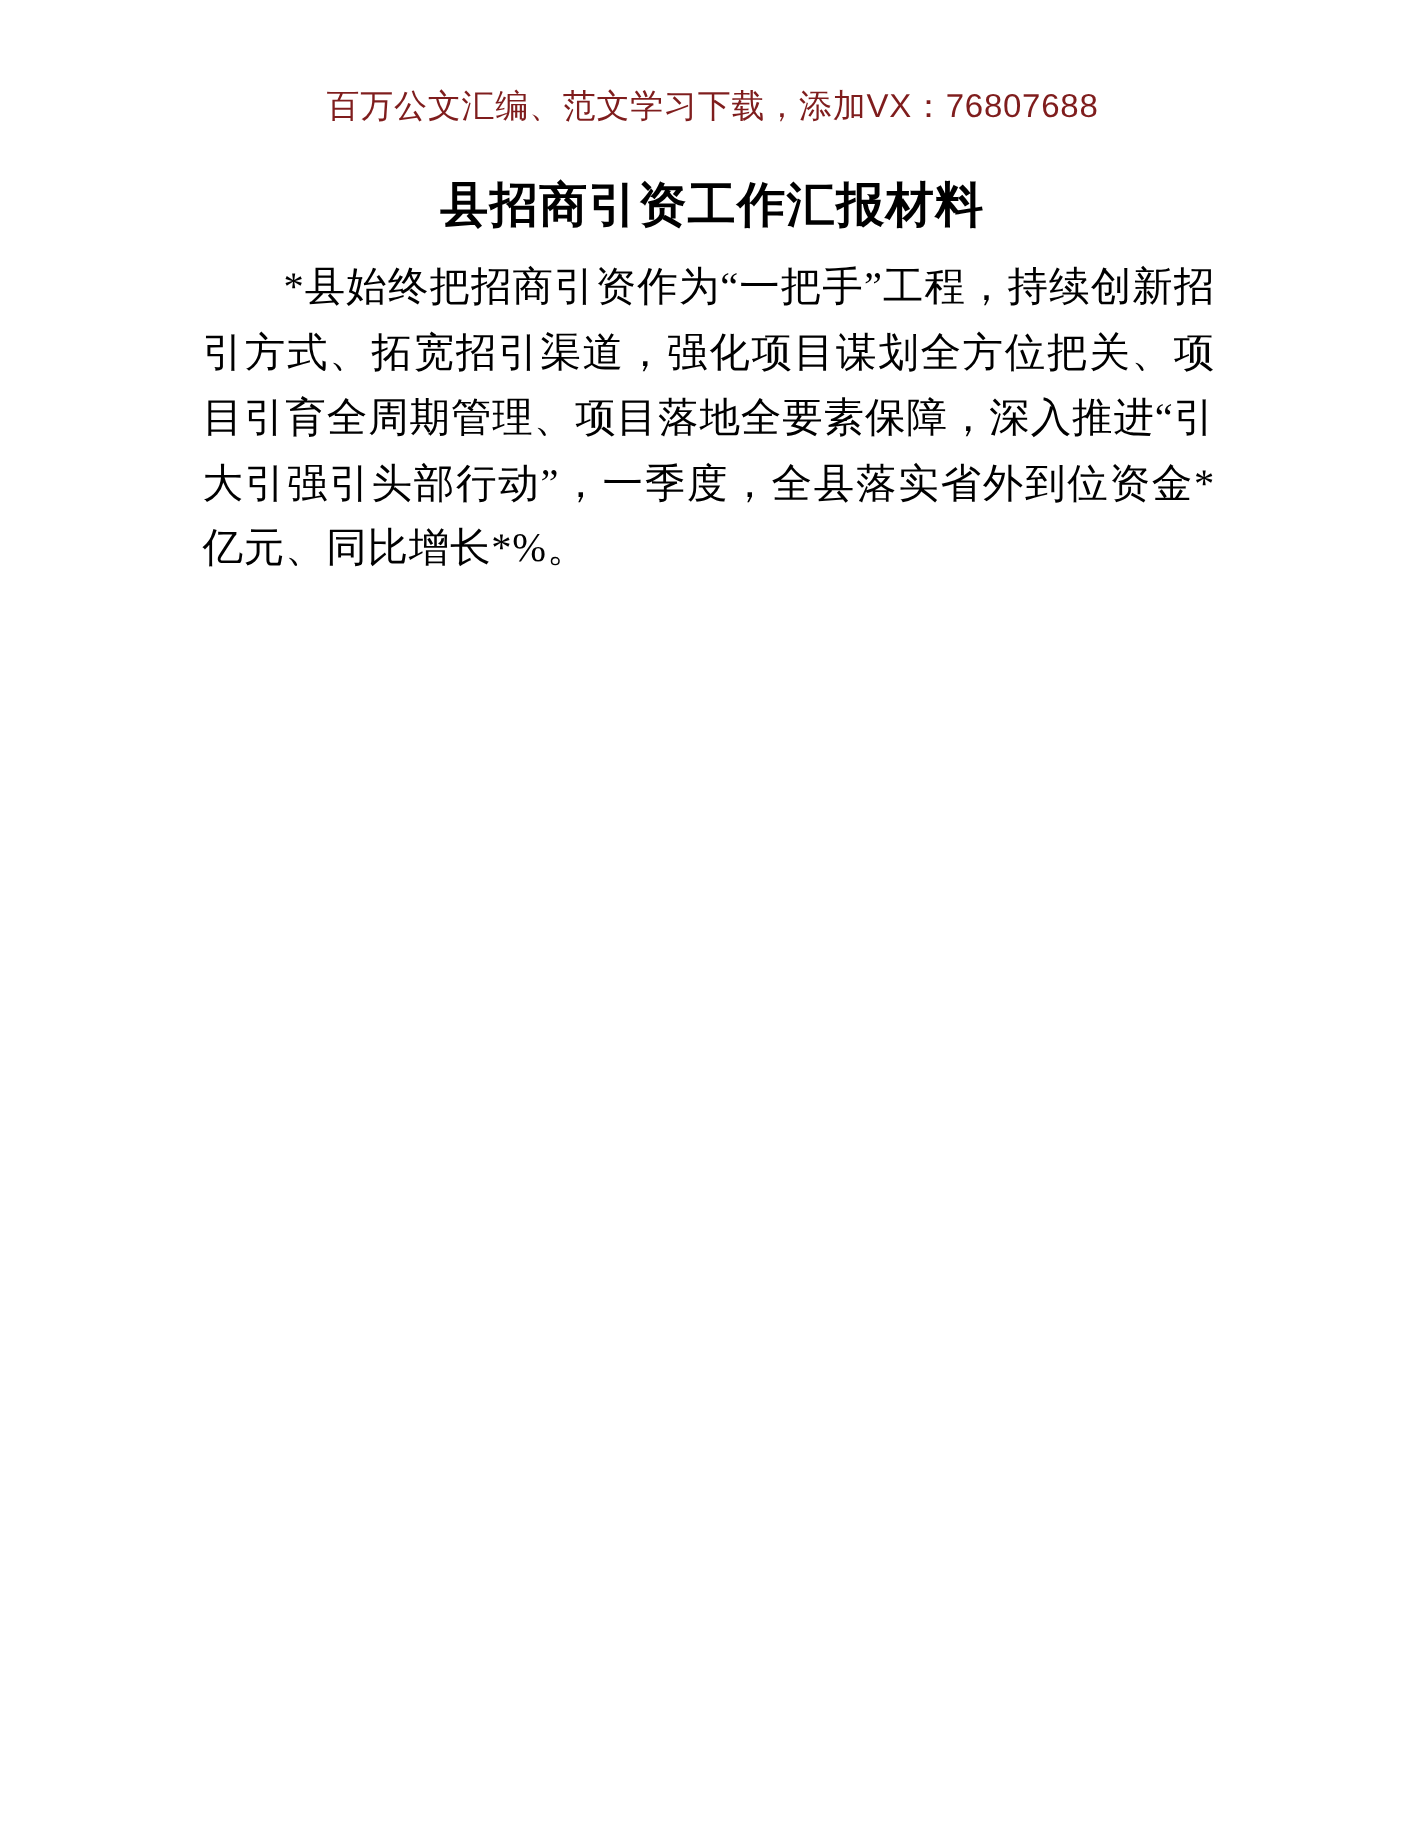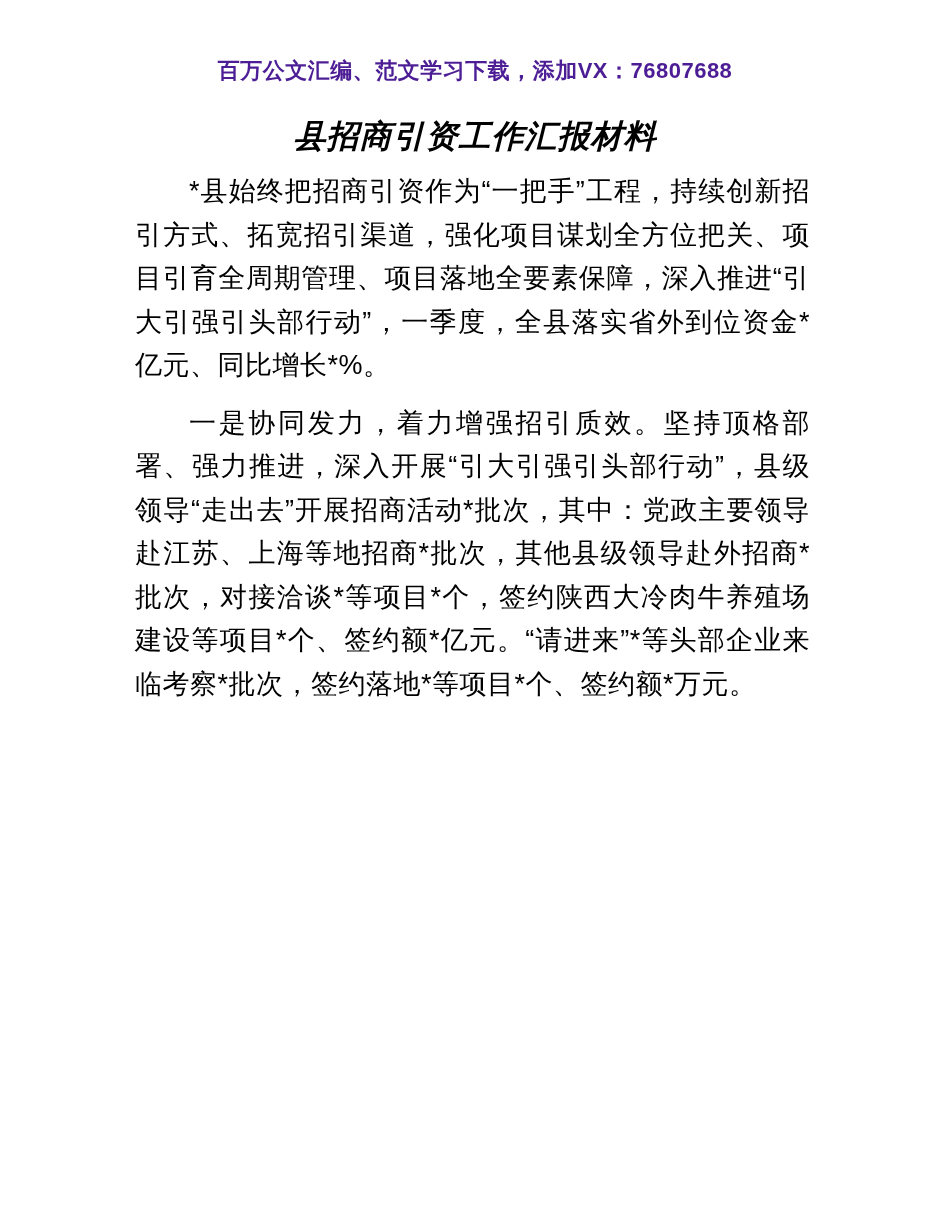--- a/index.html
+++ b/index.html
@@ -16,58 +16,57 @@
   }
   .page {
     width: 950px;
     height: 1230px;
     background: #ffffff;
     box-sizing: border-box;
     padding-top: 58px;
   }
   .notice {
     text-align: center;
-    color: #4c1d95;
+    color: #7f1d1d;
     font-size: 22px;
     line-height: 26px;
-    font-weight: 700;
+    font-weight: 400;
     letter-spacing: 0.5px;
   }
   .doc-title {
     margin: 32px 0 0 0;
     text-align: center;
     font-size: 32px;
     line-height: 40px;
     font-weight: 700;
     letter-spacing: 1px;
-    font-style: italic;
   }
   .content {
     margin: 14px 140px 0 135px;
     font-size: 27px;
     line-height: 43.5px;
     text-align: justify;
     letter-spacing: 0.5px;
   }
   .content p {
     margin: 0 0 14px 0;
     text-indent: 2em;
+    font-family: Liberation Serif, serif;
   }
   .content p.section-heading {
     margin: 12px 0 10px 0;
     font-weight: 700;
   }
 </style>
 </head>
 <body>
 
 <div class="page">
 
   <div class="notice">百万公文汇编、范文学习下载，添加VX：76807688</div>
 
   <h1 class="doc-title">县招商引资工作汇报材料</h1>
 
   <div class="content">
     <p class="body-para">*县始终把招商引资作为“一把手”工程，持续创新招引方式、拓宽招引渠道，强化项目谋划全方位把关、项目引育全周期管理、项目落地全要素保障，深入推进“引大引强引头部行动”，一季度，全县落实省外到位资金*亿元、同比增长*%。</p>
-    <p class="body-para">一是协同发力，着力增强招引质效。坚持顶格部署、强力推进，深入开展“引大引强引头部行动”，县级领导“走出去”开展招商活动*批次，其中：党政主要领导赴江苏、上海等地招商*批次，其他县级领导赴外招商*批次，对接洽谈*等项目*个，签约陕西大冷肉牛养殖场建设等项目*个、签约额*亿元。“请进来”*等头部企业来临考察*批次，签约落地*等项目*个、签约额*万元。</p>
   </div>
 
 </div>
 
 </body></html>

